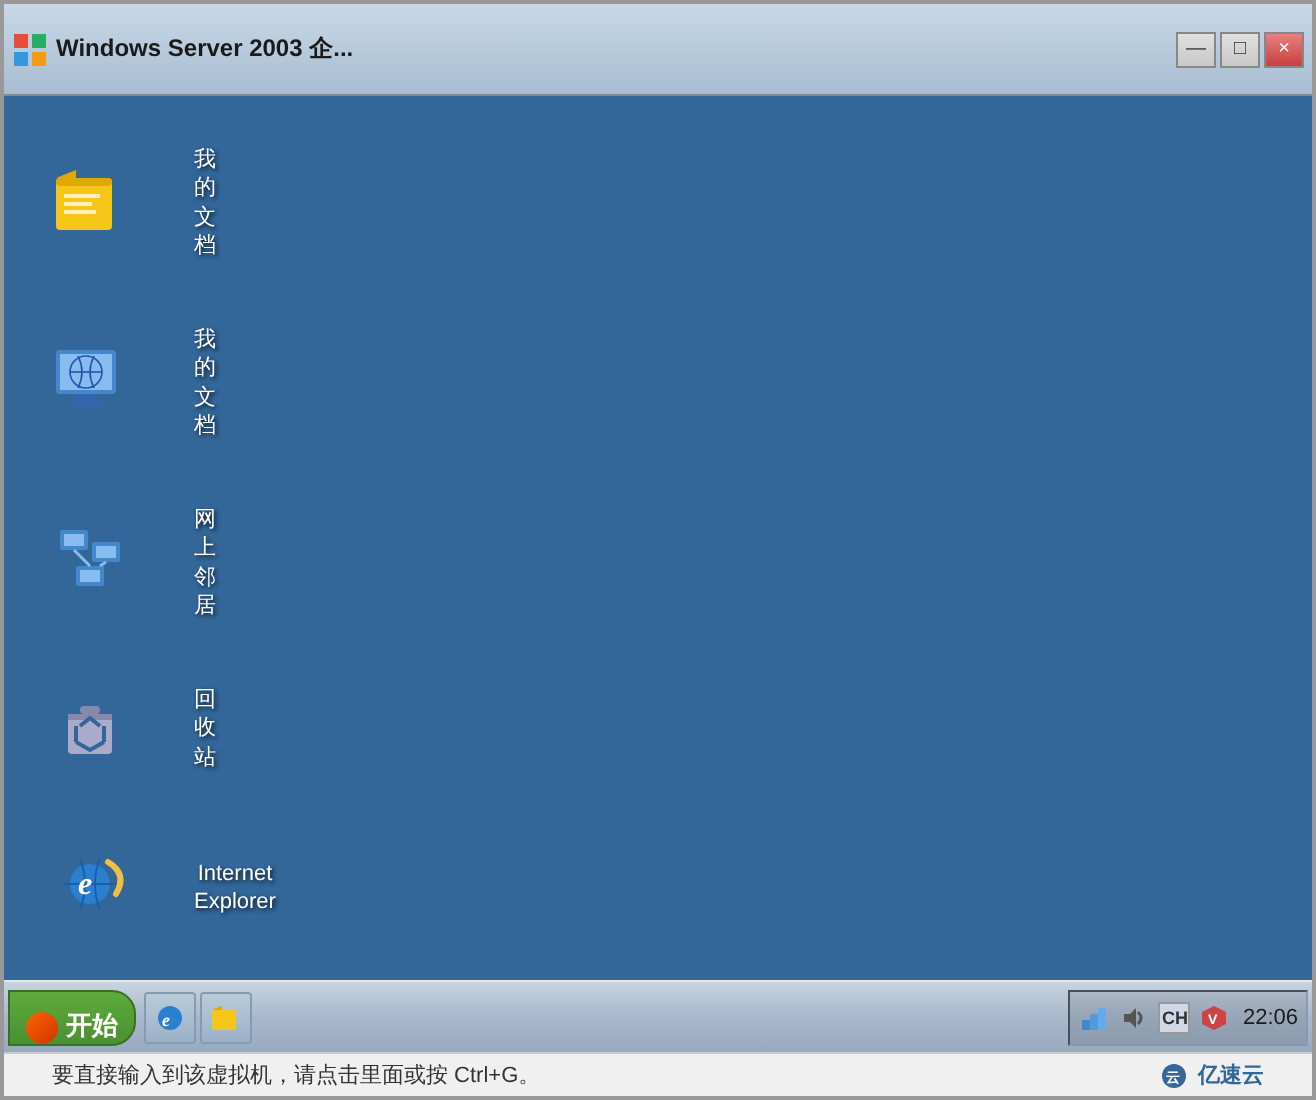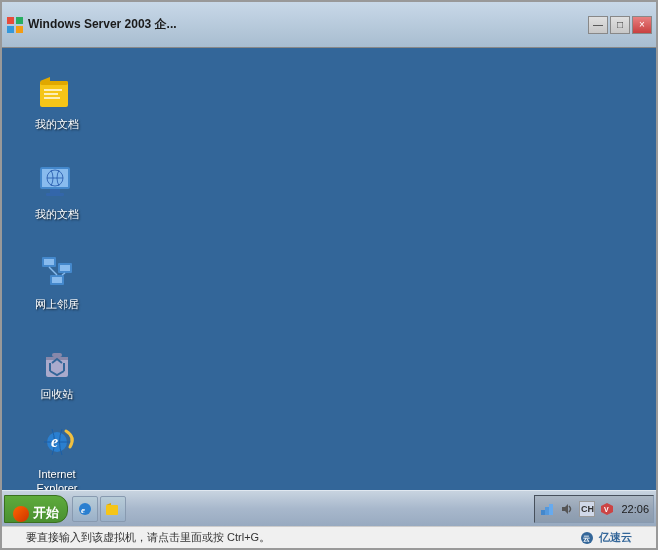--- a/index.html
+++ b/index.html
@@ -77,24 +77,24 @@
       background: #336699;
       position: relative;
       overflow: hidden;
     }
 
     
     .desktop-icon {
       position: absolute;
       width: 70px;
       display: flex;
-      flex-direction: column;
       align-items: center;
       cursor: pointer;
       padding: 4px;
+      gap: 31px;
     }
 
     .icon-img {
       width: 40px;
       height: 40px;
       margin-bottom: 4px;
       display: flex;
       align-items: center;
       justify-content: center;
     }

